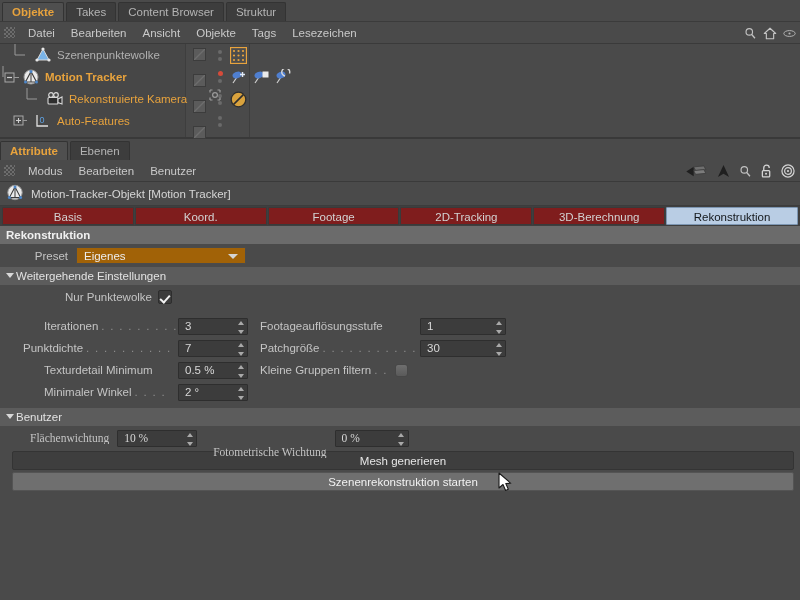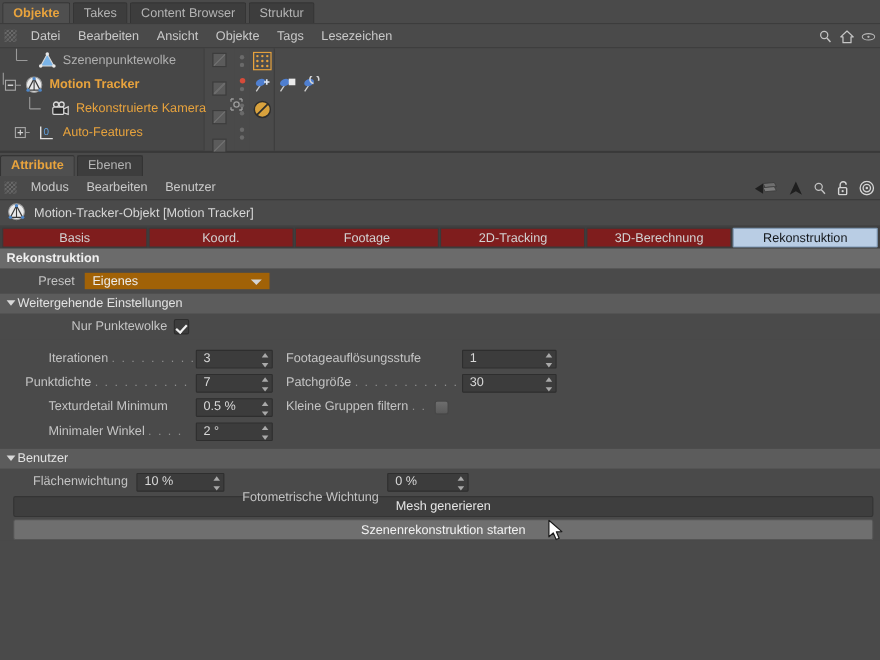--- a/index.html
+++ b/index.html
@@ -578,21 +578,21 @@
     </div>
   </div>
 
   <div style="height:5px;background:#4a4a4a;"></div>
 
   <div class="groupbar">
     <span class="tri"></span>
     <span>Benutzer</span>
   </div>
 
-  <div class="frow" style="padding-left:30px;height:24px;">
+  <div class="frow" style="padding-left:30px;height:24px;font-family:Liberation Serif, serif;">
     <div class="lbl">Flächenwichtung</div>
     <div class="numfield" style="width:80px;margin-left:8px;">
       <span class="val">10 %</span>
       <span class="spin">
           <i class="up"></i>
           <i class="dn"></i>
         </span>
     </div>
     <div class="lbl" style="margin-left:16px;margin-top:28px;">Fotometrische Wichtung</div>
     <div class="numfield" style="width:74px;margin-left:8px;">

